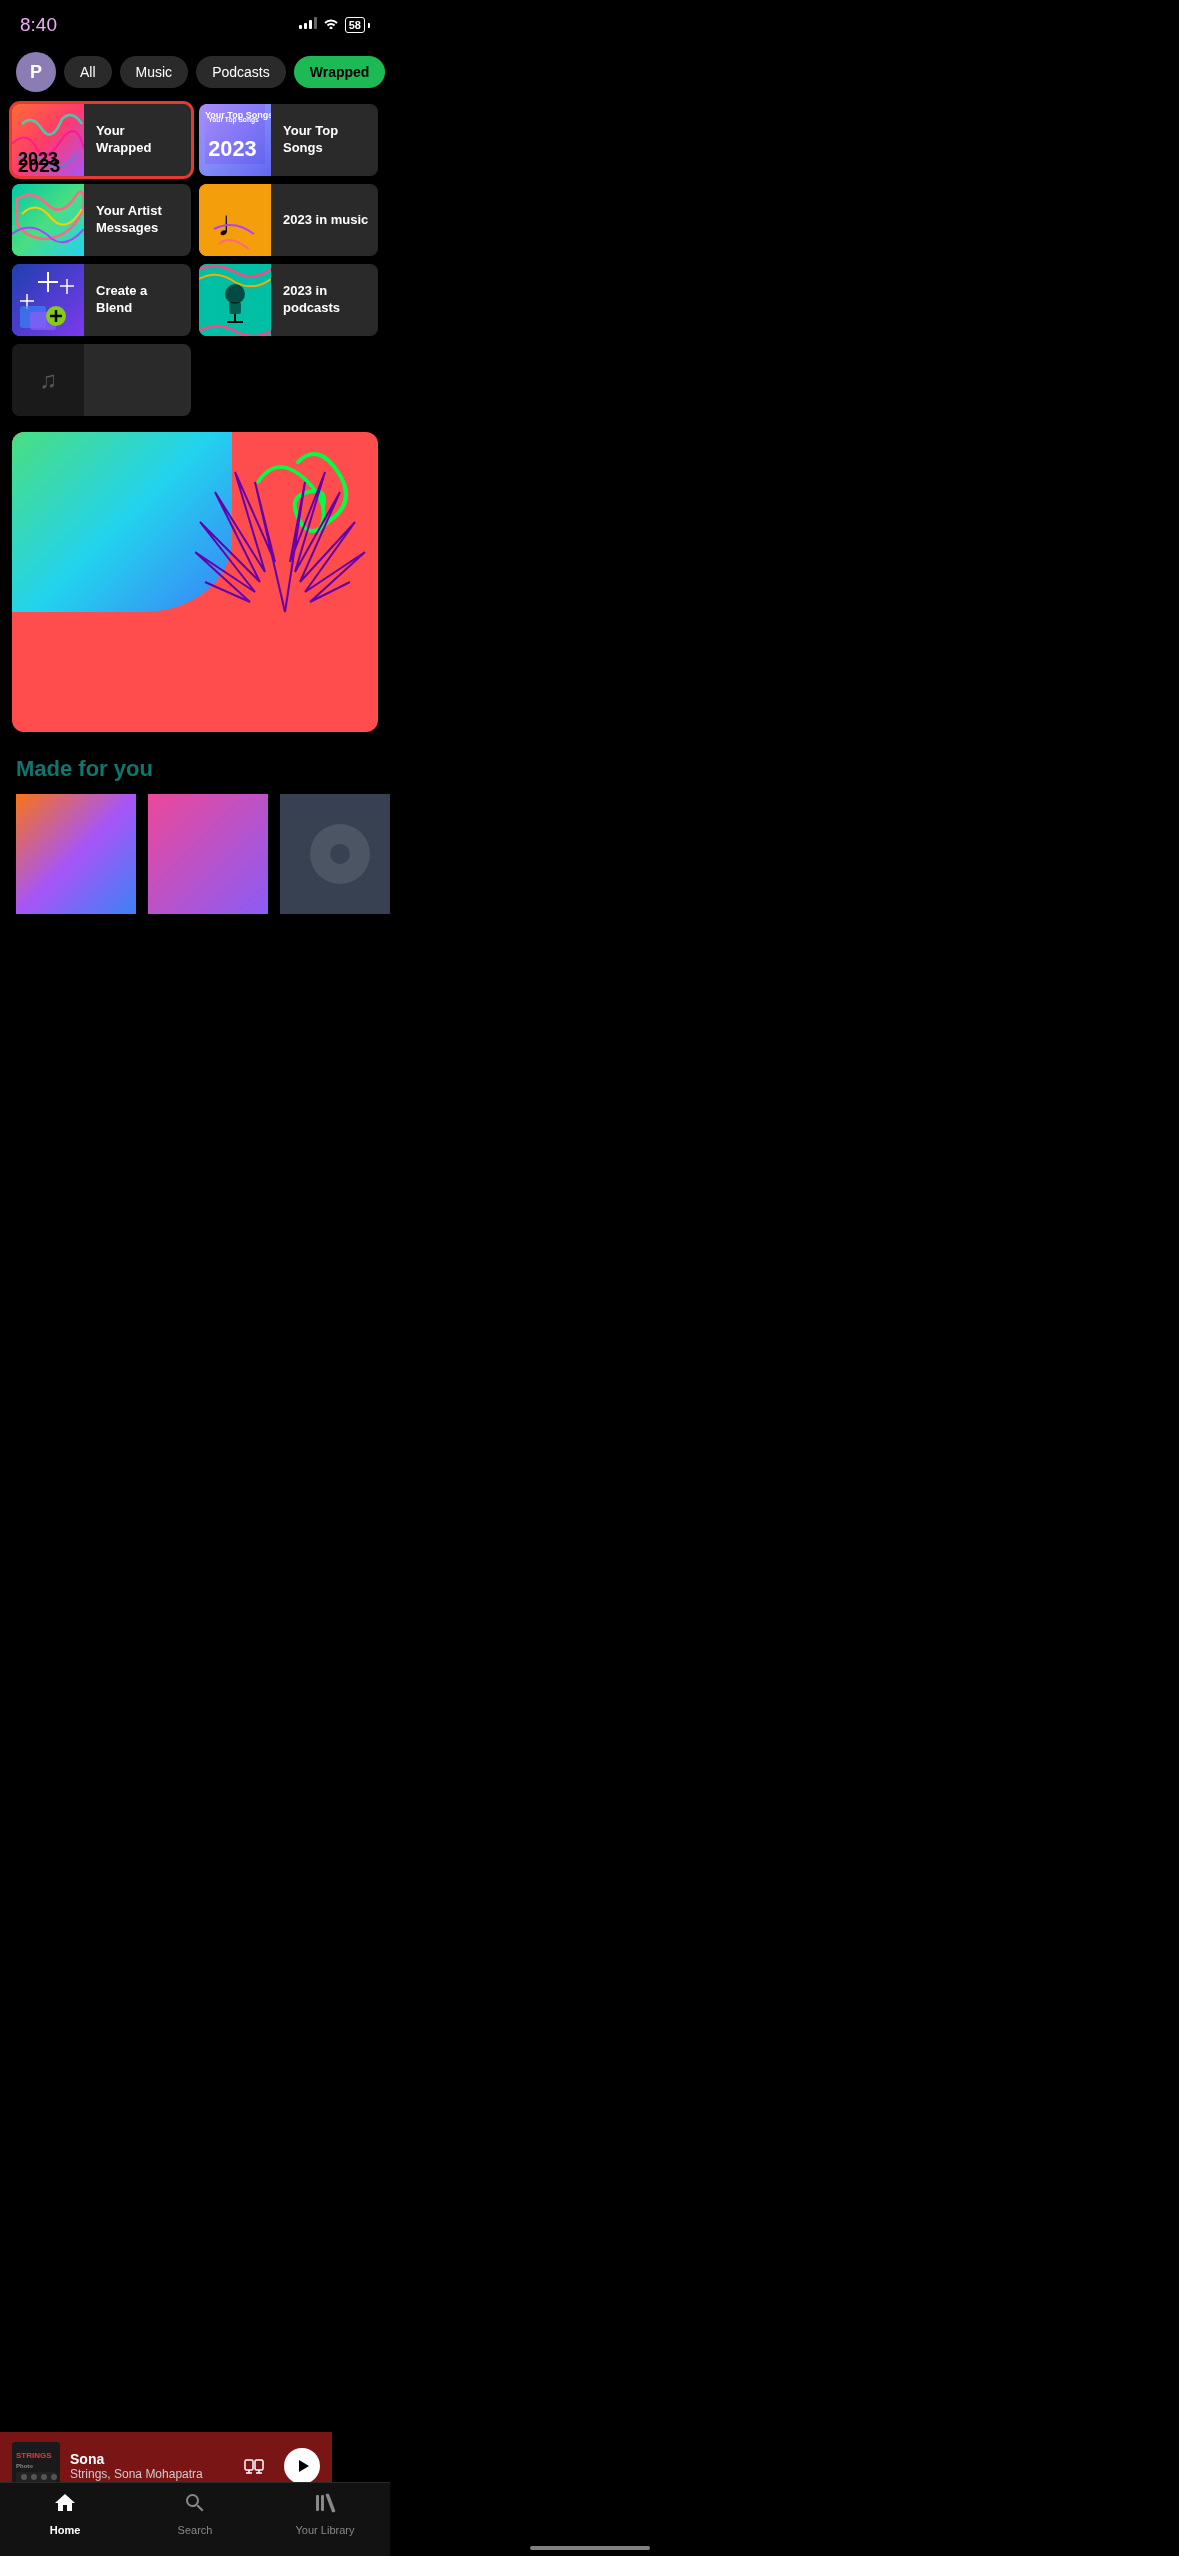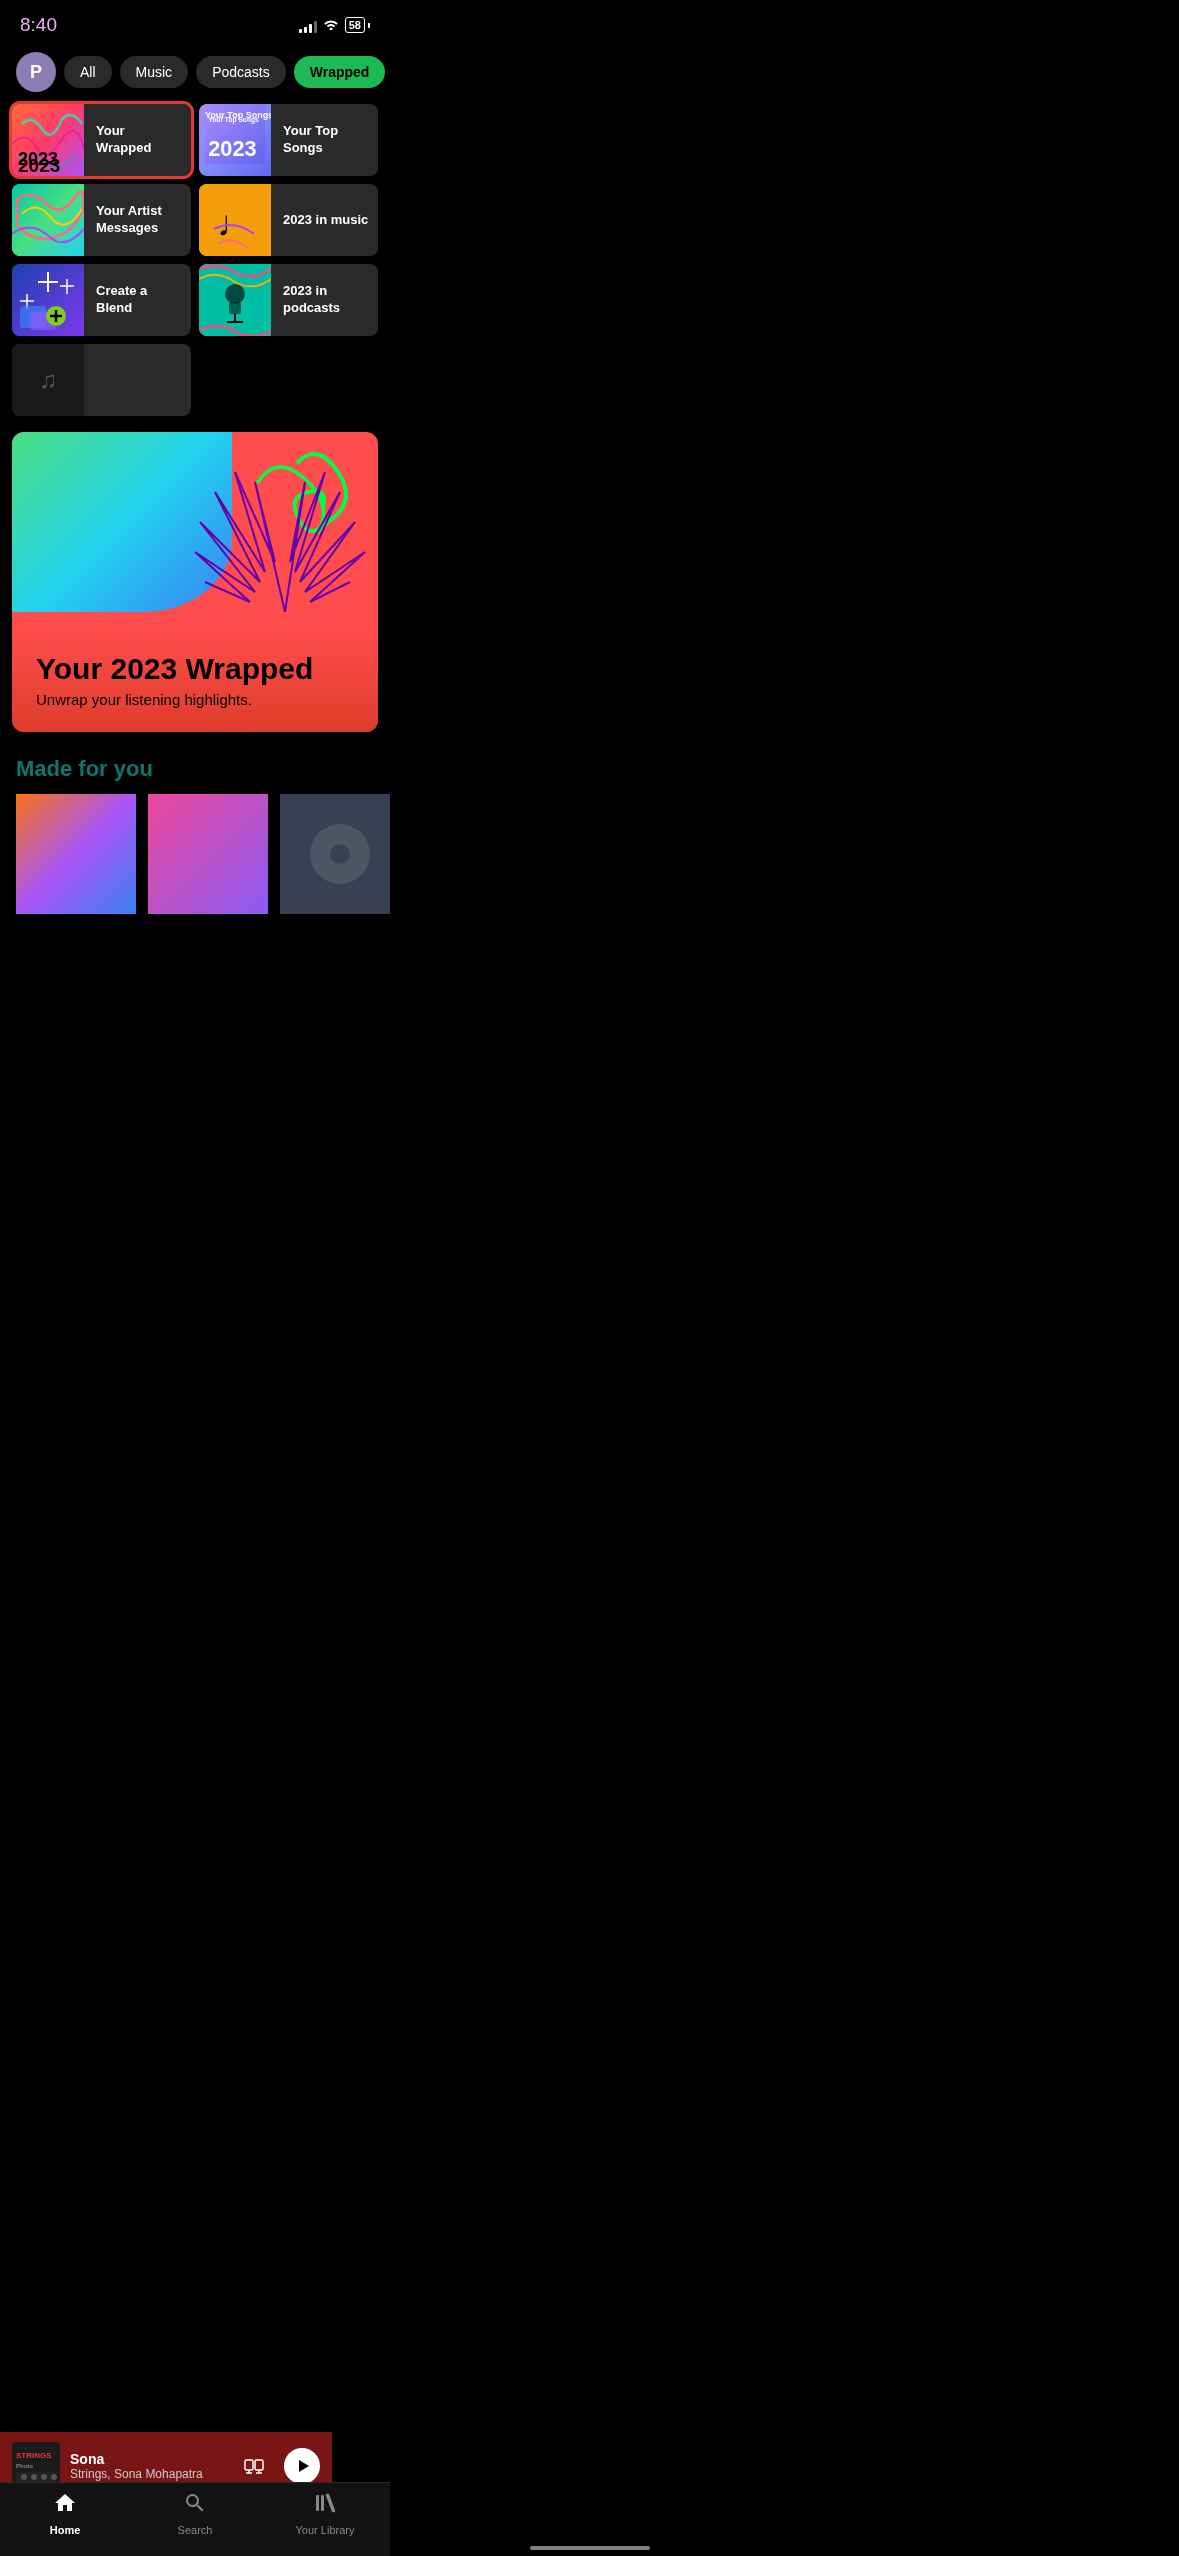--- a/index.html
+++ b/index.html
@@ -21,21 +21,21 @@
       align-items: center;
       padding: 14px 20px 8px;
     }
     .status-time {
       font-size: 19px;
       font-weight: 400;
       color: #f0abfc;
     }
     .status-icons {
       display: flex;
-      align-items: flex-end;
+      align-items: flex-start;
       gap: 6px;
     }
     .signal-bars {
       display: flex;
       align-items: flex-end;
       gap: 2px;
       height: 12px;
     }
     .signal-bar {
       width: 3px;
@@ -653,24 +653,20 @@
 
       <path d="M120,30 Q140,10 160,40 Q180,70 150,90 Q130,110 120,85 Q110,65 130,60 Q150,55 145,75" stroke="#00ff44" stroke-width="4" fill="none" stroke-linecap="round"></path>
       <path d="M80,50 Q100,20 130,50 Q155,75 140,100" stroke="#00ff44" stroke-width="3.5" fill="none" stroke-linecap="round"></path>
     </svg>
 
     <svg style="position:absolute;top:30px;left:50%;width:180px;height:160px;" viewBox="0 0 180 160" xmlns="http://www.w3.org/2000/svg">
       <path d="M90,150 L60,20 L80,100 L40,10 L70,110 L20,30 L65,120 L5,60 L60,130 L0,90 L55,140 L10,120" stroke="#6600aa" stroke-width="2" fill="none"></path>
       <path d="M90,150 L110,20 L95,100 L130,10 L100,110 L145,30 L105,120 L160,60 L110,130 L170,90 L115,140 L155,120" stroke="#6600aa" stroke-width="2" fill="none"></path>
     </svg>
 
-    <div class="banner-text">
-      <div class="banner-title">Your 2023 Wrapped</div>
-      <div class="banner-subtitle">Unwrap your listening highlights.</div>
-    </div>
   </div>
 </div>
 
 <div class="section-title">Made for you</div>
 <div class="horizontal-scroll">
   <div class="playlist-card">
     <div class="playlist-thumb playlist-thumb-1">
       <svg width="120" height="120" viewBox="0 0 120 120">
         <defs>
           <linearGradient id="pc1" x1="0%" y1="0%" x2="100%" y2="100%">

